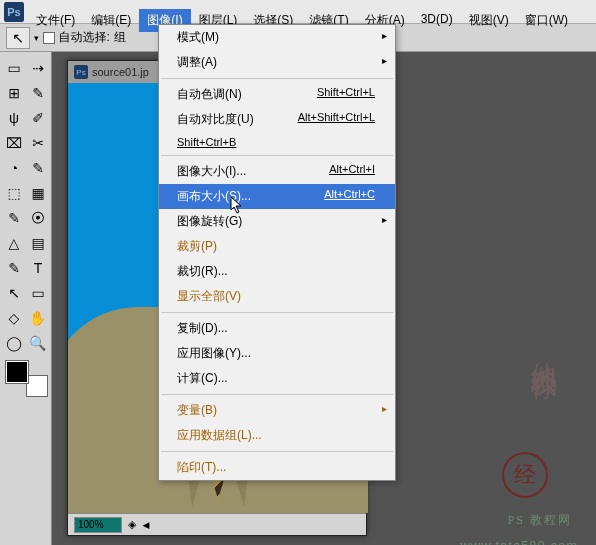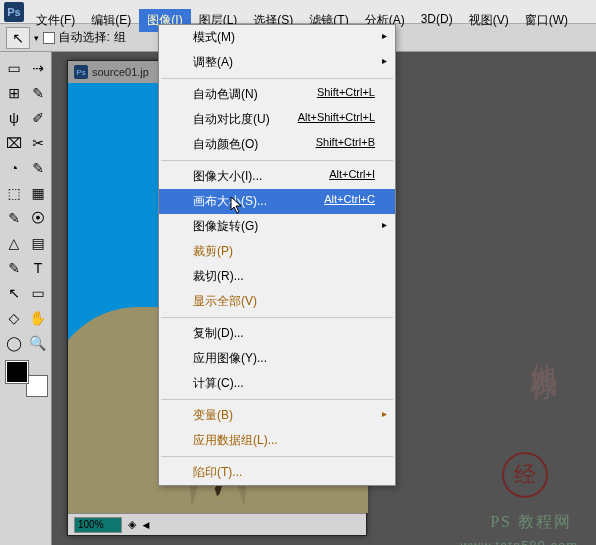--- a/index.html
+++ b/index.html
@@ -44,32 +44,32 @@
   .tie { position: absolute; left: 50%; top: 236px; transform: translateX(-50%); width: 32px; height: 180px; background: repeating-linear-gradient(135deg,#3a2a1a 0 8px,#b5954a 8px 16px); clip-path: polygon(38% 0,62% 0,85% 80%,50% 100%,15% 80%); }
   .suit { position: absolute; left: 50%; top: 224px; transform: translateX(-50%); width: 340px; height: 280px; background: #9b9169; border-radius: 90px 90px 0 0; }
   .lapel { position: absolute; top: 0; width: 80px; height: 200px; background: #8b8159; }
   .lapel.l2 { left: 120px; clip-path: polygon(0 0,100% 0,30% 100%); }
   .lapel.r2 { right: 120px; clip-path: polygon(0 0,100% 0,70% 100%); }
 
   .status-bar { height: 22px; background: #d4d4d4; border-top: 1px solid #888; display: flex; align-items: center; font-size: 11px; padding: 0 6px; gap: 6px; }
   .zoom-box { width: 48px; height: 16px; background: #0f766e; border: 1px solid #888; font-size: 10px; padding: 0 3px; display: flex; align-items: center; }
 
   .dropdown { position: absolute; left: 158px; top: 24px; width: 238px; background: #f0f0f0; border: 1px solid #888; box-shadow: 2px 2px 6px rgba(0,0,0,.3); font-size: 12px; z-index: 50; }
-  .dd-row { display: flex; padding: 4px 20px 4px 34px; cursor: default; position: relative; }
+  .dd-row { display: flex; padding: 4px 20px 4px 18px; cursor: default; position: relative; }
   .dd-row.has-sub::after { content: "▸"; position: absolute; right: 8px; font-size: 10px; top: 5px; }
   .dd-row.disabled { color: #a16207; }
   .dd-row.hot { background: #3875d7; color: #fff; }
   .dd-label { flex: 1; }
   .dd-short { color: inherit; font-size: 11px; text-decoration: underline; }
   .dd-sep { height: 1px; background: #c8c8c8; margin: 3px 2px; }
   .cursor { position: absolute; left: 230px; top: 196px; z-index: 60; width: 14px; height: 18px; }
 
   .watermark { position: absolute; right: 38px; top: 290px; color: #766060; font-family: "KaiTi","STKaiti",serif; font-size: 26px; line-height: 30px; opacity: .8; writing-mode: vertical-rl; letter-spacing: 4px; }
   .stamp { position: absolute; right: 48px; top: 400px; width: 46px; height: 46px; border: 2px solid #7a2020; border-radius: 50%; color: #7a2020; display: flex; align-items: center; justify-content: center; font-size: 22px; font-family: "KaiTi",serif; opacity: .85; }
-  .sub-text { position: absolute; right: 24px; top: 460px; color: #6e9074; font-size: 16px; font-family: "KaiTi",serif; opacity: .9; letter-spacing: 2px; text-align: center; }
+  .sub-text { position: absolute; right: 24px; top: 460px; color: #6e9074; font-size: 12px; font-family: "KaiTi",serif; opacity: .9; letter-spacing: 2px; text-align: center; }
   .sub-url { position: absolute; right: 18px; top: 486px; color: #6e9074; font-size: 13px; font-family: Arial; opacity: .9; letter-spacing: 1px; }
 </style>
 </head>
 <body>
 
 <div class="menubar">
   <div class="ps-logo">Ps</div>
   <div id="menu-items" style="display: flex;">
       <div class="menu-item">文件(F)</div>
       <div class="menu-item">编辑(E)</div>
@@ -201,21 +201,20 @@
     <div class="dd-sep"></div>
     <div class="dd-row">
       <span class="dd-label">自动色调(N)</span>
       <span class="dd-short">Shift+Ctrl+L</span>
     </div>
     <div class="dd-row">
       <span class="dd-label">自动对比度(U)</span>
       <span class="dd-short">Alt+Shift+Ctrl+L</span>
     </div>
     <div class="dd-row">
-      <span class="dd-label">自动颜色(O)</span>
       <span class="dd-short">Shift+Ctrl+B</span>
     </div>
     <div class="dd-sep"></div>
     <div class="dd-row">
       <span class="dd-label">图像大小(I)...</span>
       <span class="dd-short">Alt+Ctrl+I</span>
     </div>
     <div class="dd-row hot">
       <span class="dd-label">画布大小(S)...</span>
       <span class="dd-short">Alt+Ctrl+C</span>

